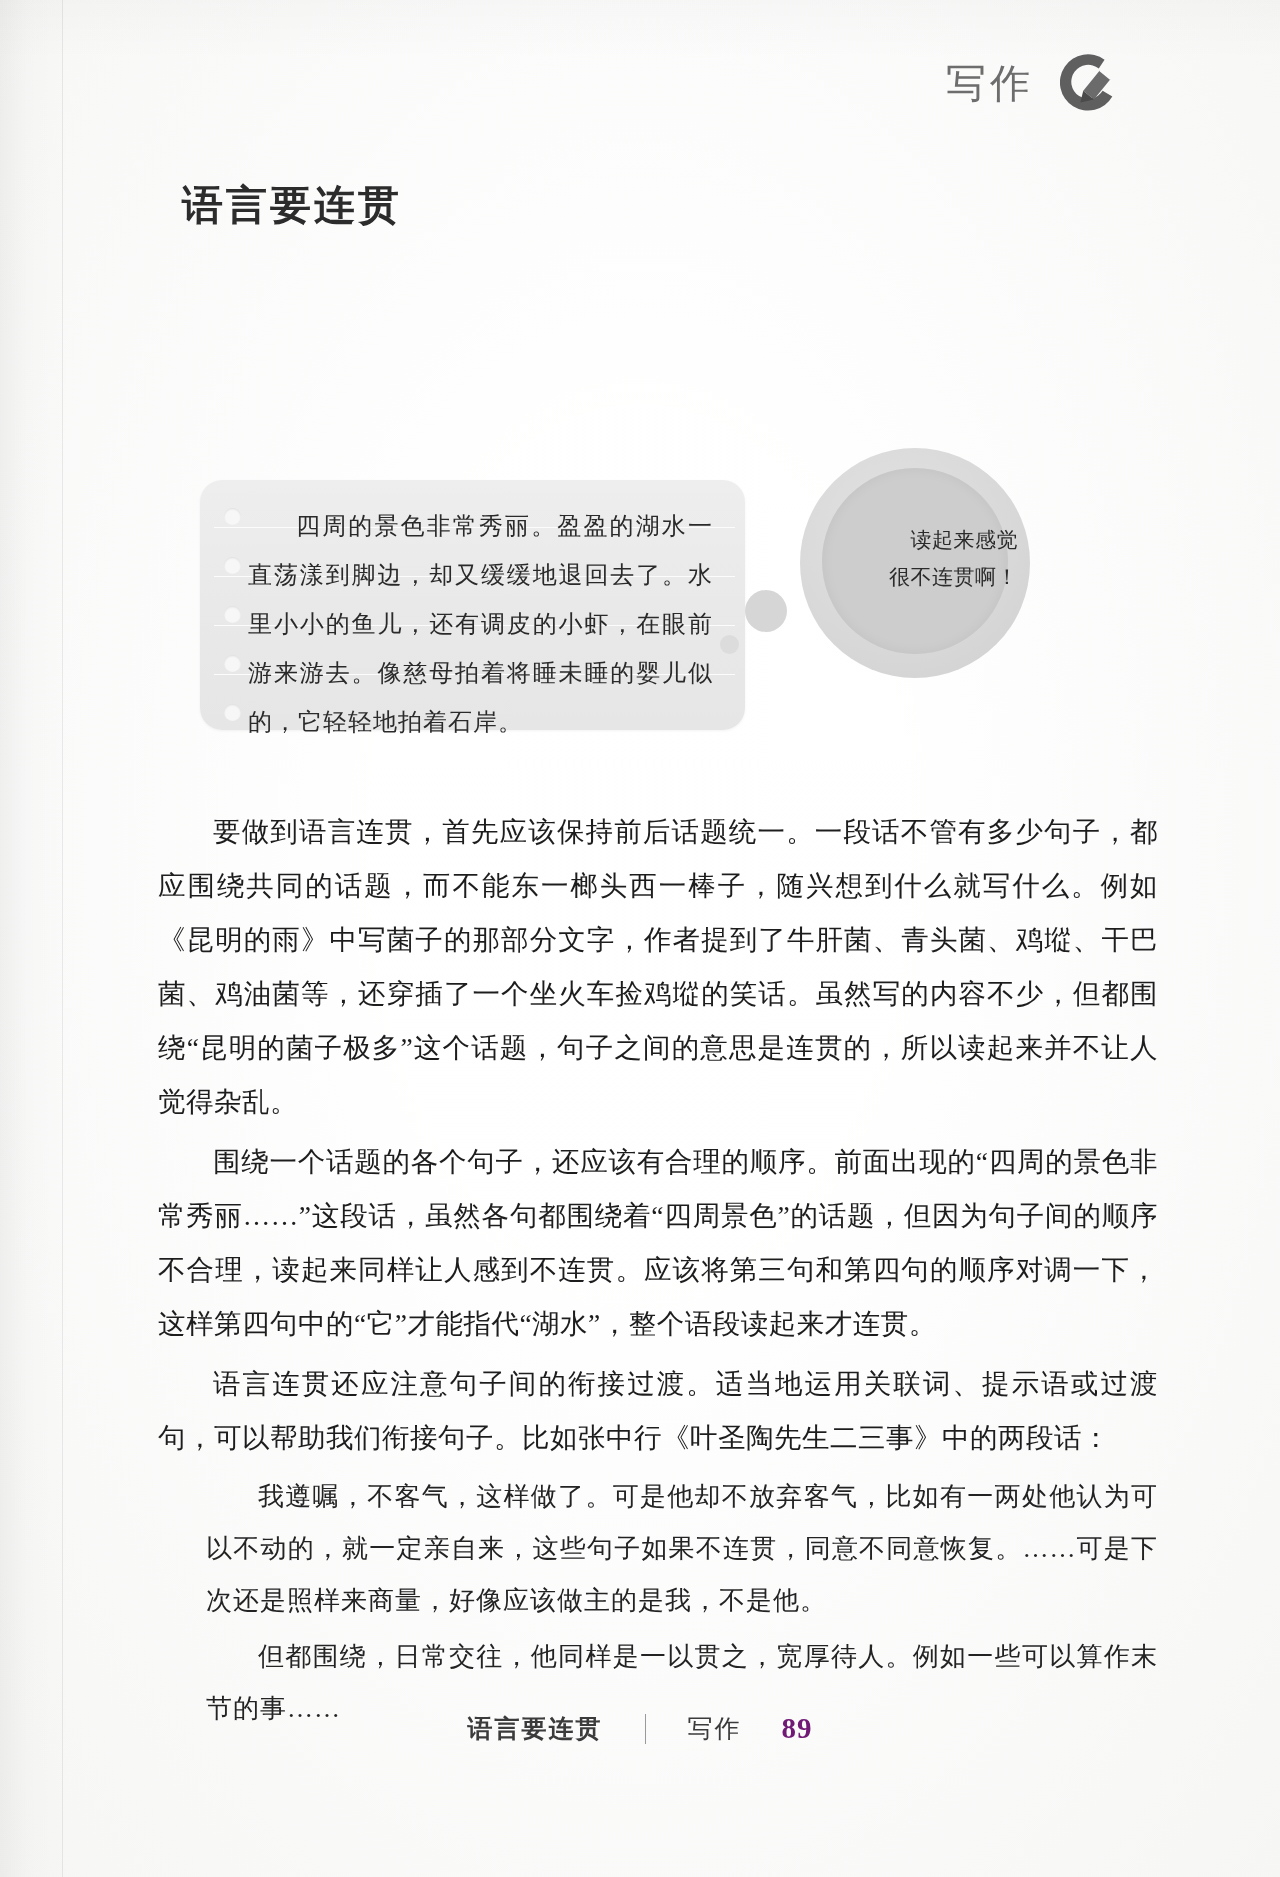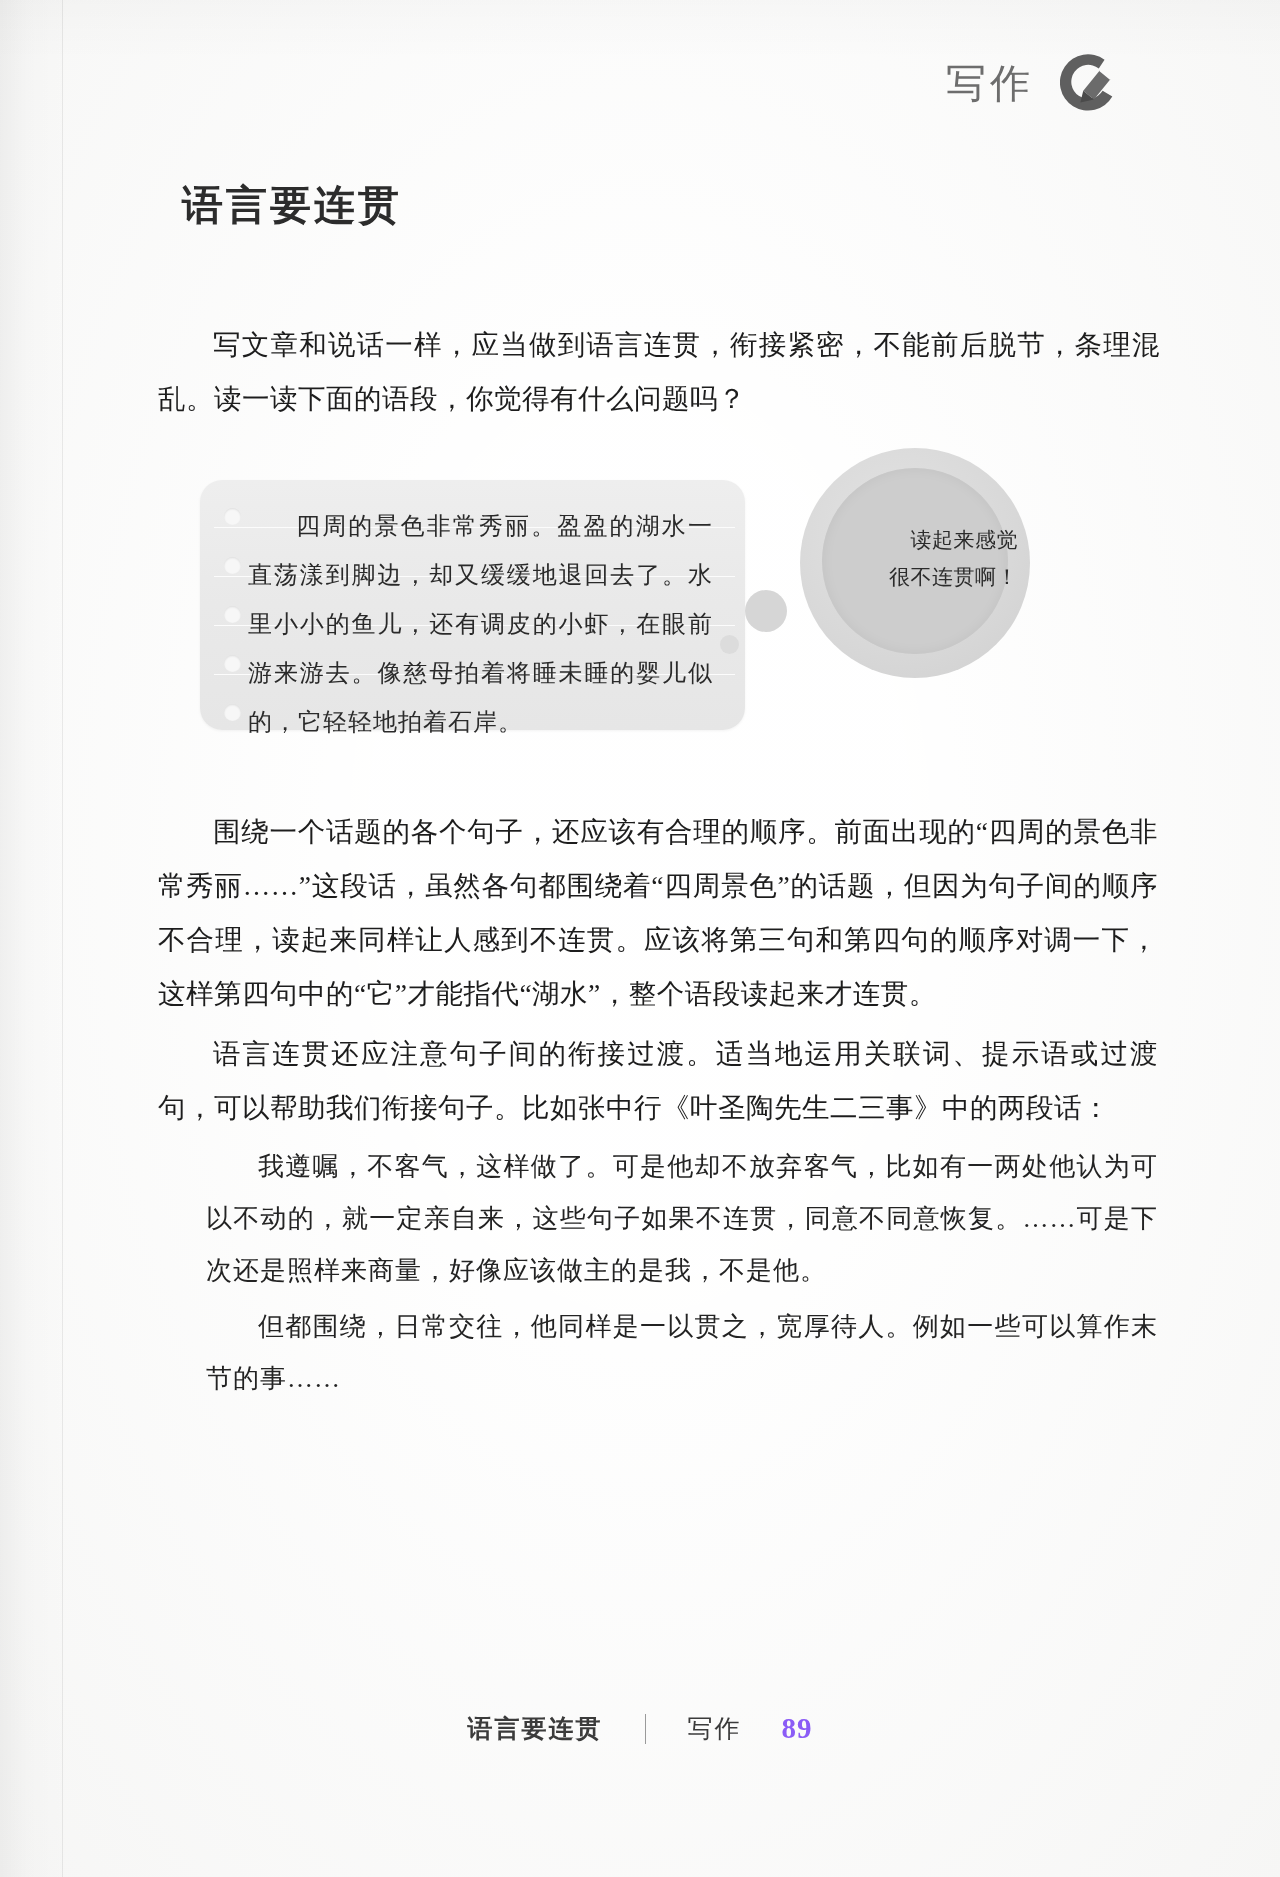--- a/index.html
+++ b/index.html
@@ -223,21 +223,21 @@
     margin: 0 42px;
   }
   .footer-right {
     font-size: 25px;
     color: #3b3b3b;
     letter-spacing: 2px;
   }
   .footer-page {
     font-size: 29px;
     font-weight: bold;
-    color: #8b5cf6;
+    color: #701a75;
     margin-left: 40px;
     letter-spacing: 1px;
   }
 </style>
 </head>
 <body>
 
 <div class="page">
   <div class="paper-texture"></div>
   <div class="edge-line"></div>
@@ -250,23 +250,20 @@
         <path d="M46 8 A29 29 0 1 0 54 46 L44 40 A17.5 17.5 0 1 1 40 17 Z" fill="#5f5f5f"></path>
         <path d="M24 40 L41 19 L52 28 L35 49 Z" fill="#6b6b6b"></path>
         <path d="M24 40 L35 49 L21 52 Z" fill="#4a4a4a"></path>
         <path d="M41 19 L52 28" stroke="#fafafa" stroke-width="1.6" fill="none"></path>
       </svg>
     </div>
   </div>
 
   <div class="section-title">语言要连贯</div>
 
-  <div class="body-col" style="top:318px; width:1002px;">
-    <p class="para">写文章和说话一样，应当做到语言连贯，衔接紧密，不能前后脱节，条理混乱。读一读下面的语段，你觉得有什么问题吗？</p>
-  </div>
 
   <div class="note-wrap">
     <div class="note-box">
       <div class="note-rule" style="top:47px;"></div>
       <div class="note-rule" style="top:96px;"></div>
       <div class="note-rule" style="top:145px;"></div>
       <div class="note-rule" style="top:194px;"></div>
       <div class="note-hole" style="top:28px;"></div>
       <div class="note-hole" style="top:77px;"></div>
       <div class="note-hole" style="top:126px;"></div>
@@ -279,20 +276,21 @@
     <div class="bubble-dot big"></div>
 
     <div class="bubble">
       <div class="bubble-inner">
         <div class="bubble-text">读起来感觉很不连贯啊！</div>
       </div>
     </div>
   </div>
 
   <div class="body-col" style="top:805px;">
+    <p class="para">要做到语言连贯，首先应该保持前后话题统一。一段话不管有多少句子，都应围绕共同的话题，而不能东一榔头西一棒子，随兴想到什么就写什么。例如《昆明的雨》中写菌子的那部分文字，作者提到了牛肝菌、青头菌、鸡㙡、干巴菌、鸡油菌等，还穿插了一个坐火车捡鸡㙡的笑话。虽然写的内容不少，但都围绕“昆明的菌子极多”这个话题，句子之间的意思是连贯的，所以读起来并不让人觉得杂乱。</p>
     <p class="para">围绕一个话题的各个句子，还应该有合理的顺序。前面出现的“四周的景色非常秀丽……”这段话，虽然各句都围绕着“四周景色”的话题，但因为句子间的顺序不合理，读起来同样让人感到不连贯。应该将第三句和第四句的顺序对调一下，这样第四句中的“它”才能指代“湖水”，整个语段读起来才连贯。</p>
     <p class="para">语言连贯还应注意句子间的衔接过渡。适当地运用关联词、提示语或过渡句，可以帮助我们衔接句子。比如张中行《叶圣陶先生二三事》中的两段话：</p>
 
     <p class="quote-para"><span>我遵嘱，不客气，这样做了。可是他却不放弃客气，比如有一两处他认为可以不动的，就一定亲自来，这些句子如果不连贯，</span><span class="dotted">同意不同意恢复</span><span>。……可是下次还是照样来商量，好像应该做主的是我，不是他。</span></p>
 
     <p class="quote-para"><span></span><span class="dotted">但都围绕，日常交往</span><span>，他同样是一以贯之，宽厚待人。例如一些可以算作末节的事……</span></p>
   </div>
 
   <div class="footer">
     <div class="footer-left">语言要连贯</div>

